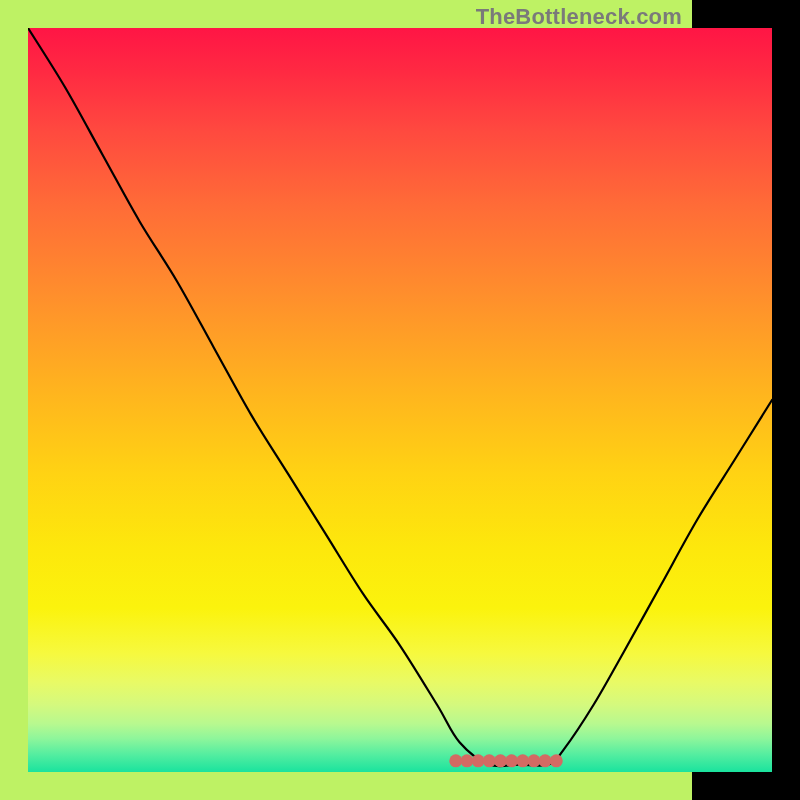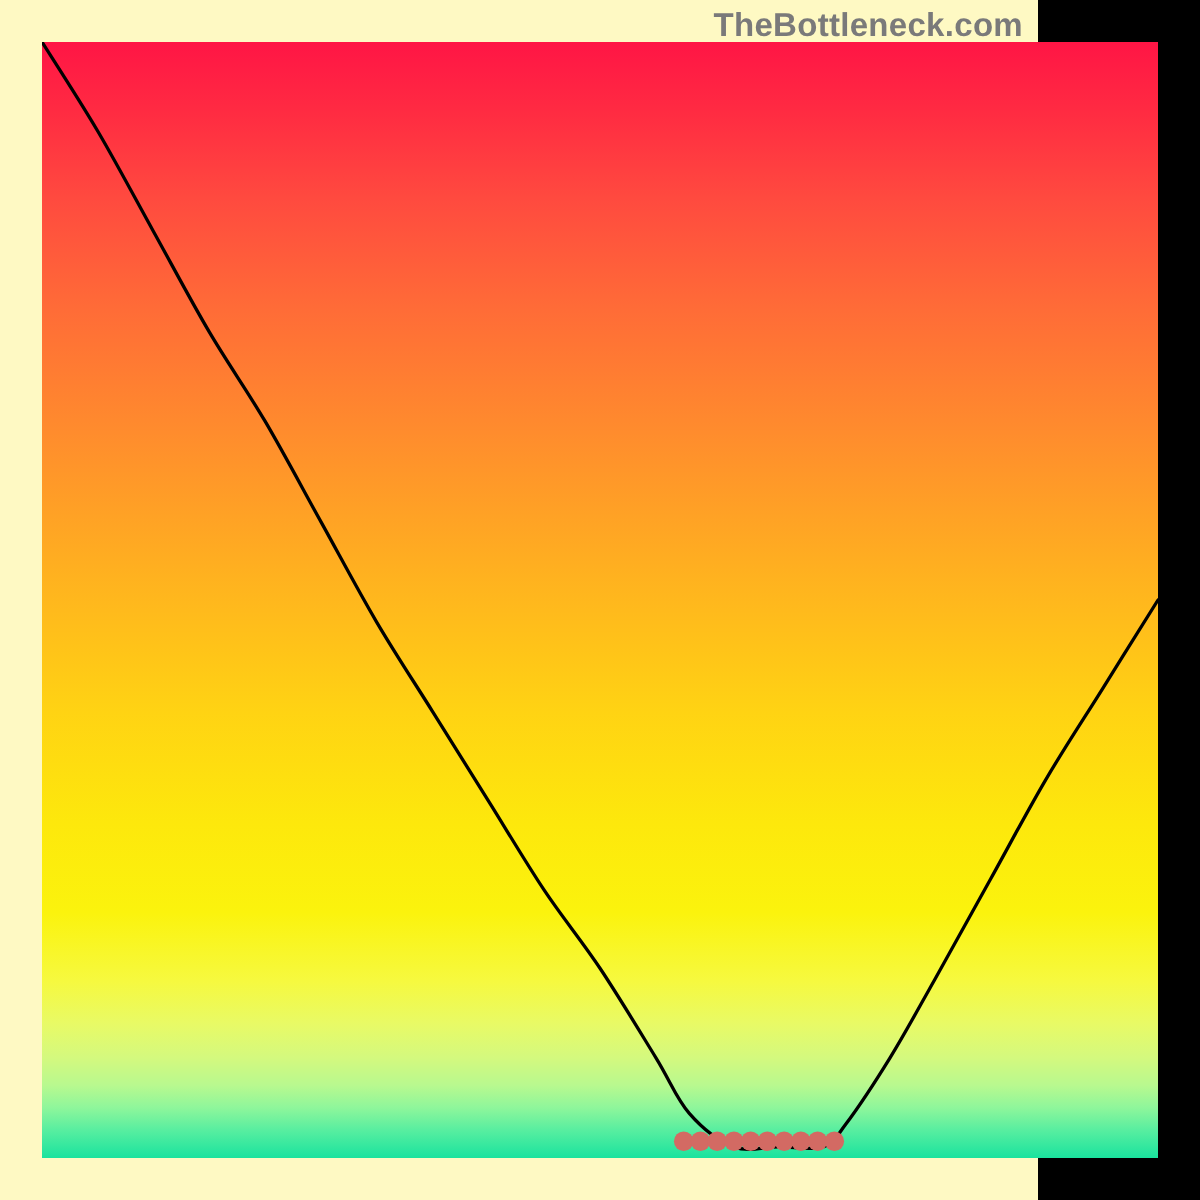--- a/index.html
+++ b/index.html
@@ -7,21 +7,21 @@
     padding: 0;
     width: 800px;
     height: 800px;
     background: #000;
     overflow: hidden;
   }
   .wrap {
     position: relative;
     width: 692px;
     height: 800px;
-    background: #fef9c3;
+    background: #bef264;
   }
   .watermark {
     position: absolute;
     top: 4px;
     right: 10px;
     color: #7a7a7a;
     font-family: Arial, Helvetica, sans-serif;
     font-size: 22px;
     font-weight: 600;
     letter-spacing: 0.2px;

